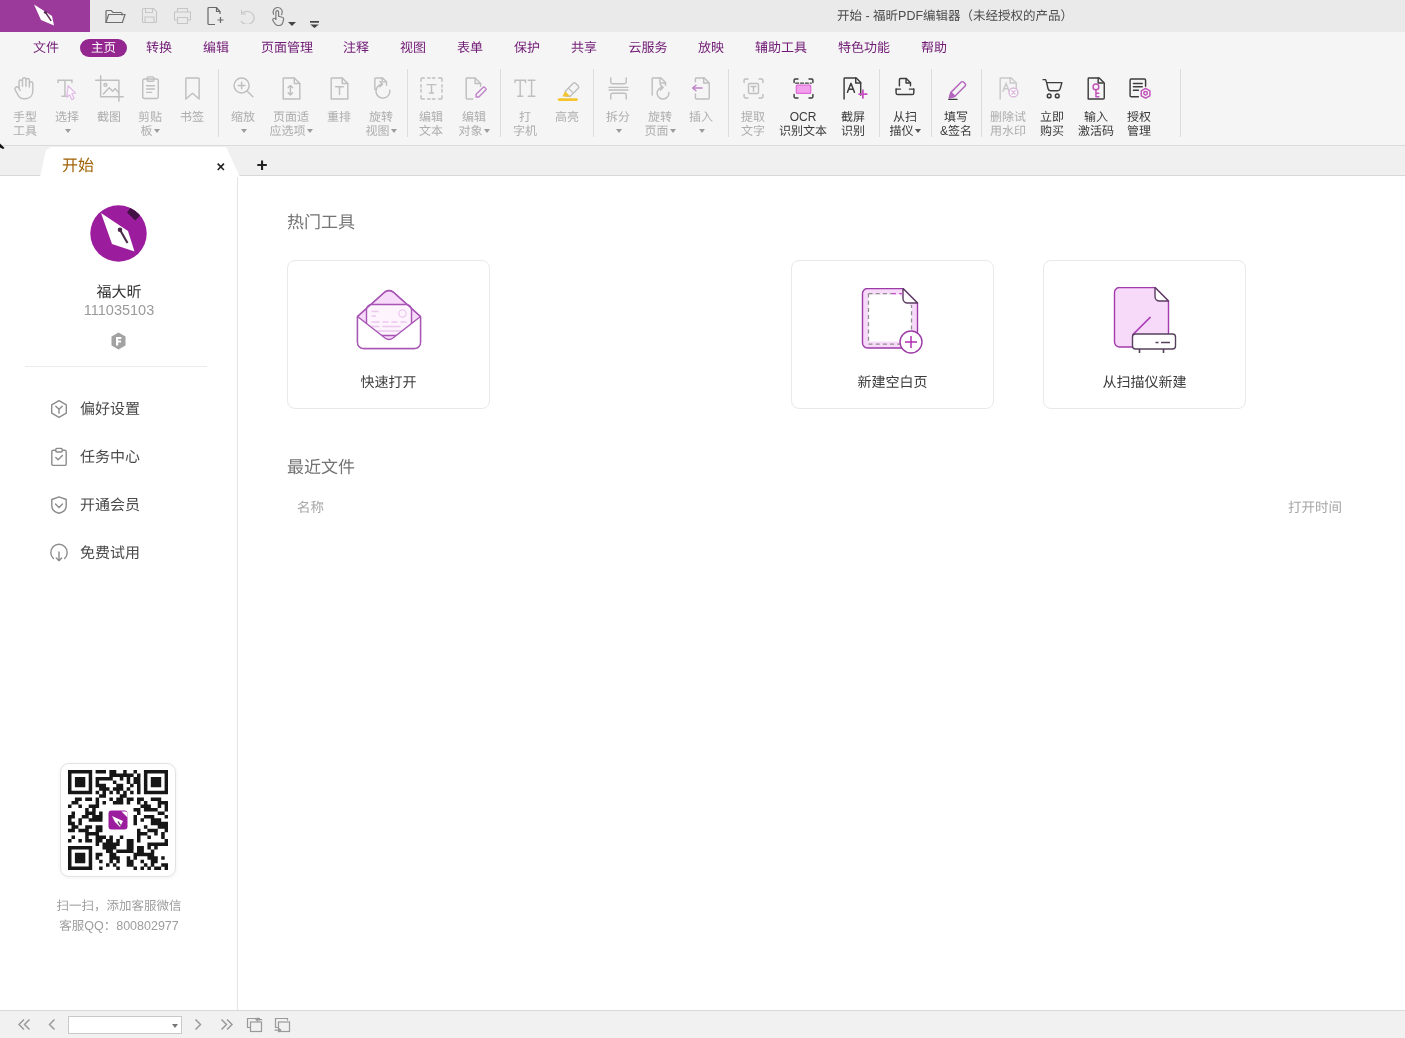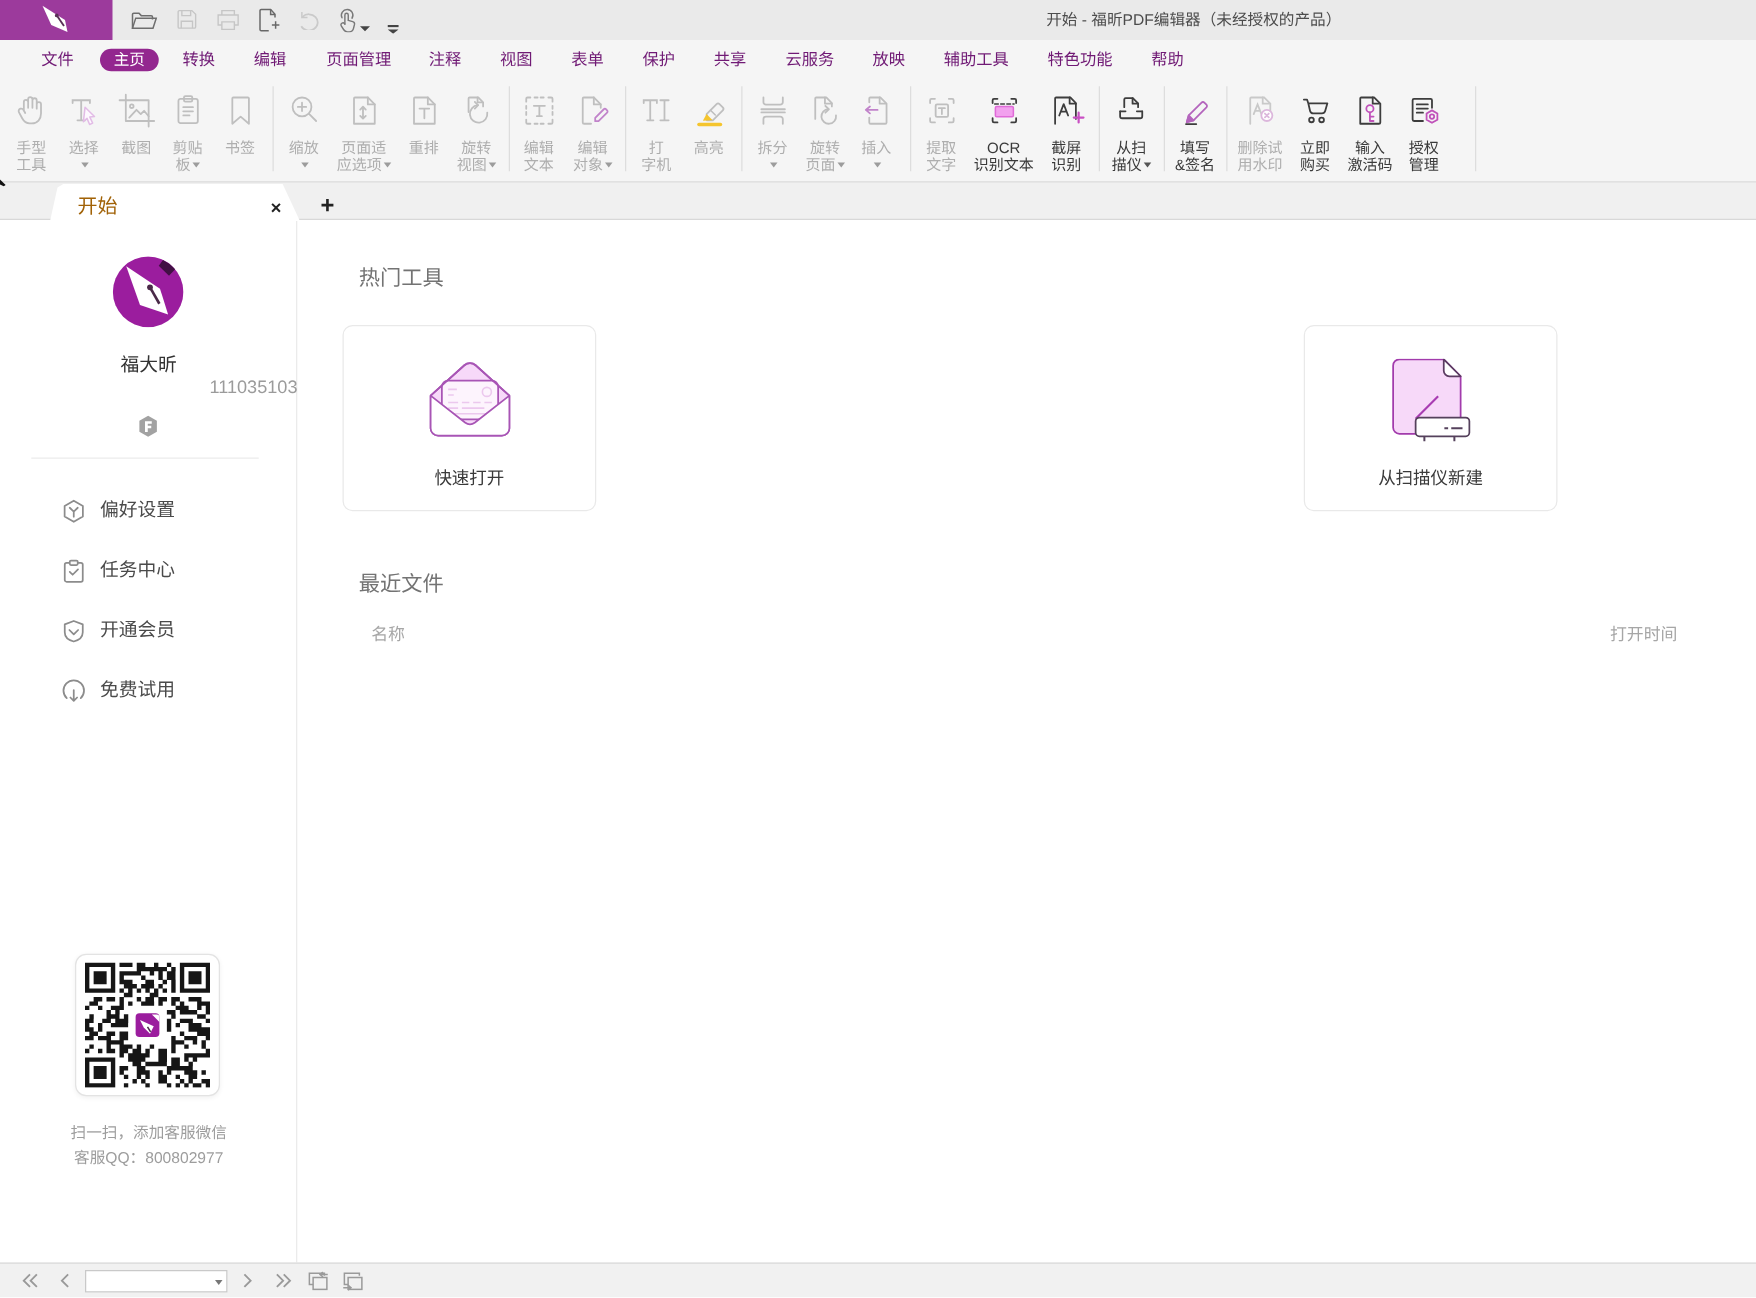--- a/index.html
+++ b/index.html
@@ -240,21 +240,21 @@
 <div id="plus">+</div>
 <div id="sidebar">
 <svg class="abs" style="left:90px;top:29px" width="57" height="57" viewBox="0 0 57 57">
       <circle cx="28.5" cy="28.5" r="28.2" fill="#9b1d9e"></circle>
       <path d="M40.4 2.9A28.2 28.2 0 0 1 50.1 10.4L45.2 15.5 37 7.5Z" fill="#421044"></path>
       <polygon points="11,8 38,26 44.5,46.5 22,39" fill="#fff"></polygon>
       <path d="M29.8 24.5L37.5 38" stroke="#4a2a48" stroke-width="2.1" fill="none"></path>
       <circle cx="30" cy="24.8" r="2.3" fill="#4a2a48"></circle>
     </svg>
 <div class="abs" style="left:0;top:104px;width:238px;text-align:center;font-size:15px;color:#333">福大昕</div>
-<div class="abs" style="left:0;top:126px;width:238px;text-align:right;font-size:14.5px;color:#9b9b9b">111035103</div>
+<div class="abs" style="left:0;top:126px;width:238px;text-align:center;font-size:14.5px;color:#9b9b9b">111035103</div>
 <svg class="abs" style="left:110px;top:156px" width="17" height="18" viewBox="0 0 17 18">
       <polygon points="8.5,0.6 15.5,4.6 15.5,13.4 8.5,17.4 1.5,13.4 1.5,4.6" fill="#a2a2a2"></polygon>
       <path d="M6 13.5V5h5.4v1.9H8.2v1.7h2.8v1.9H8.2v3z" fill="#fff"></path>
     </svg>
 <div class="abs" style="left:25px;top:190px;width:182px;height:1px;background:#ebebeb"></div>
 <div class="smenu" style="top:223px"><svg width="20" height="20" viewBox="0 0 20 20" fill="none" stroke="#8c8c8c" stroke-width="1.4" stroke-linejoin="round">
         <path d="M10 1.6l7.3 4.2v8.4L10 18.4l-7.3-4.2V5.8z"></path>
         <path d="M10 10.3L6.8 7.2M10 10.3l3.2-3.1M10 10.3v4" stroke-linecap="round"></path>
       </svg><span class="txt">偏好设置</span></div>
 <div class="smenu" style="top:271px"><svg width="20" height="20" viewBox="0 0 20 20" fill="none" stroke="#8c8c8c" stroke-width="1.4" stroke-linejoin="round">
@@ -277,31 +277,43 @@
       <rect x="40.5" y="40.5" width="19" height="19" rx="3" fill="#9b1d9e"></rect>
       <path d="M53.5 41.5h4a2 2 0 0 1 2 2v4z" fill="#fff"></path>
       <polygon points="44,46 55,51 52,57 47,52" fill="#fff"></polygon>
       <path d="M50 51.5l2.5 4" stroke="#4a2a48" stroke-width="1.2" fill="none"></path>
     </svg>
 <div class="abs" style="left:0;top:719px;width:238px;text-align:center;font-size:12.5px;color:#9d9d9d">扫一扫，添加客服微信</div>
 <div class="abs" style="left:0;top:739px;width:238px;text-align:center;font-size:12.5px;color:#9d9d9d">客服QQ：800802977</div>
 </div>
 <div id="content">
 <div class="h17" style="left:49px;top:32px">热门工具</div>
-<div class="card" style="left:36px">
+<div class="card" style="left:49px">
 <svg class="abs" style="left:67px;top:27px" width="68" height="64" viewBox="0 0 68 64" fill="none" stroke="#a855b5" stroke-width="1.4" stroke-linejoin="round">
         <path d="M2.5 28.5L29.5 4.2a6.8 6.8 0 0 1 9 0L65.5 28.5V54.5a6 6 0 0 1-6 6H8.5a6 6 0 0 1-6-6Z" fill="#f7d9f9"></path>
         <rect x="11.5" y="16.5" width="45" height="31" rx="5" fill="#fdf4fd"></rect>
         <path d="M16.5 23.5h7M16.5 28h4.5" stroke="#ecc8ee" stroke-width="1.3"></path>
         <circle cx="47.5" cy="25.5" r="3.6" stroke="#ecc8ee" stroke-width="1.3"></circle>
         <path d="M16.5 34h8m3 0h6m3 0h6m3 0h6M16.5 38.5h8m3 0h18M20 43h28" stroke="#ecc8ee" stroke-width="1.3"></path>
         <path d="M2.5 28.5L30 50a6.8 6.8 0 0 0 8 0L65.5 28.5V54.5a6 6 0 0 1-6 6H8.5a6 6 0 0 1-6-6Z" fill="#fff"></path>
         <path d="M2.5 28.5L29.5 4.2a6.8 6.8 0 0 1 9 0L65.5 28.5"></path>
       </svg>
 <div class="cl">快速打开</div>
+    </div>
+<div class="card" style="left:553px">
+<svg class="abs" style="left:64px;top:27px" width="68" height="66" viewBox="0 0 68 66" fill="none" stroke="#a855b5" stroke-width="1.4" stroke-linejoin="round">
+        <path d="M11.5 0.5H47L61.5 15V55a5 5 0 0 1-5 5H11.5a5 5 0 0 1-5-5V5.5a5 5 0 0 1 5-5Z" fill="#f7d9f9" stroke="#9c3aa6"></path>
+        <path d="M12.5 6.5h31l12 12v35h-43Z" fill="#fff" stroke="none"></path>
+        <path d="M47 0.5V10.5a4.5 4.5 0 0 0 4.5 4.5H61.5Z" fill="#fff" stroke="#5c3c62"></path>
+        <path d="M12.5 5.5V56M12.5 56H50M55.5 56V17M12.5 5.5H36" stroke="#8f8f8f" stroke-width="1.25" stroke-dasharray="4 3.2" fill="none"></path>
+        <path d="M36 5.5h11" stroke="#c44fc4" stroke-width="1.25" stroke-dasharray="4 3.2"></path>
+        <circle cx="55" cy="54" r="11" fill="#fff" stroke="#9c3aa6"></circle>
+        <path d="M55 48v12M49 54h12" stroke="#b32cb3" stroke-width="1.5"></path>
+      </svg>
+<div class="cl">新建空白页</div>
     </div>
 <div class="card" style="left:805px">
 <svg class="abs" style="left:67px;top:26px" width="68" height="68" viewBox="0 0 68 68" fill="none" stroke="#a855b5" stroke-width="1.4" stroke-linejoin="round">
         <path d="M8.5 0.5H44L57.5 14V55a5 5 0 0 1-5 5H8.5a5 5 0 0 1-5-5V5.5a5 5 0 0 1 5-5Z" fill="#f7d9f9" stroke="#a23bac"></path>
         <path d="M44 0.5V9.5a4.5 4.5 0 0 0 4.5 4.5H57.5Z" fill="#fff" stroke="#5c3c62"></path>
         <path d="M39.5 30L21.5 48" stroke="#a83cb2" stroke-width="1.7"></path>
         <rect x="21.5" y="47" width="43" height="15" rx="3" fill="#fff" stroke="#55415c"></rect>
         <path d="M44.5 55.5h3M50 55.5h9" stroke="#55415c" stroke-width="1.6"></path>
         <path d="M28.5 62v4M52.5 62v4" stroke="#55415c" stroke-width="1.6"></path>
       </svg>

